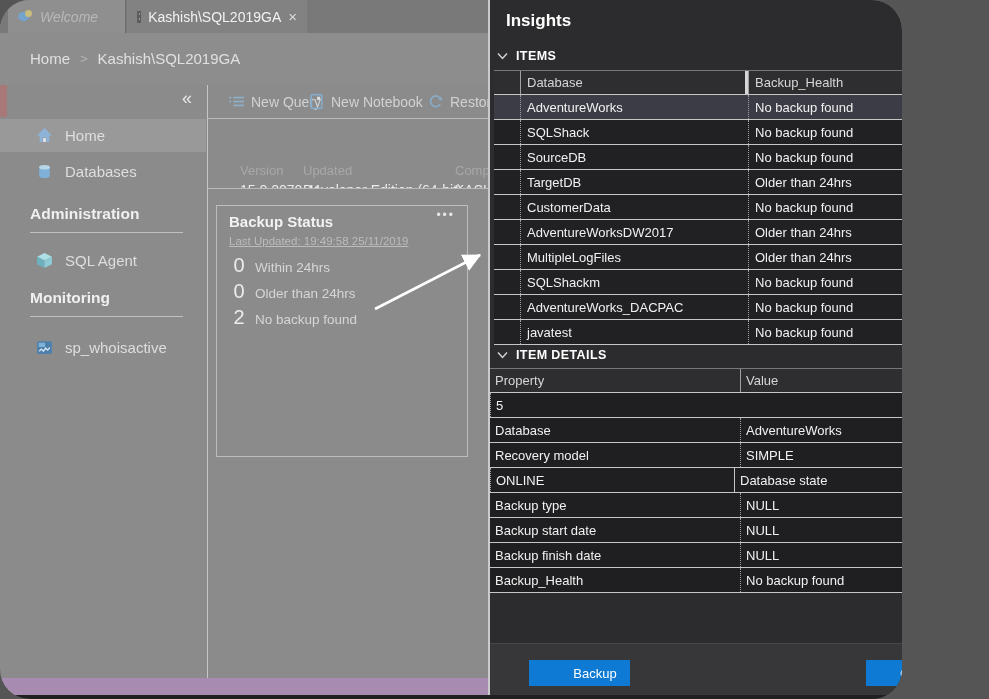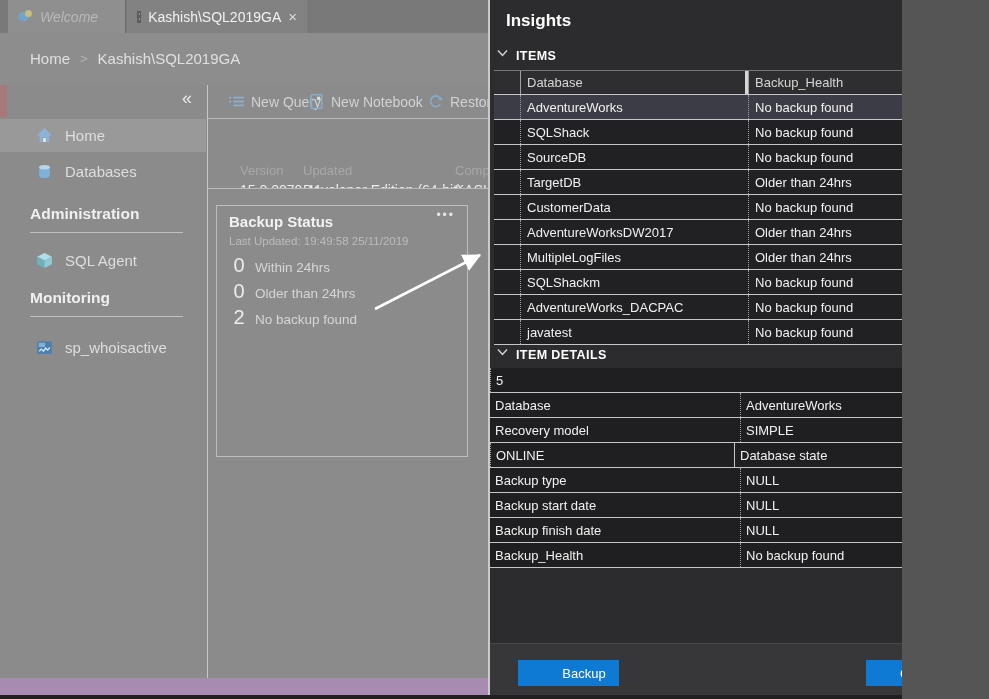--- a/index.html
+++ b/index.html
@@ -1,19 +1,19 @@
 <!DOCTYPE html>
 <html style="--accent: #0e7ad3; --statusbar: #a88bb0; --selected-row: #3c3c46;"><head>
 <meta charset="utf-8">
 <style>
   * { margin:0; padding:0; box-sizing:border-box; }
   html,body { background:#555; }
   .screen {
     position:relative; width:902px; height:699px; overflow:hidden;
-    font-family:"Liberation Sans", sans-serif; background:#8b8b8b;
+    font-family:"Liberation Sans", sans-serif; background:#8b8b8b;border-radius:30px;
   }
   
   .tabbar { position:absolute; left:0; top:0; width:989px; height:33px; background:#797979; }
   .tab { position:absolute; top:0; height:33px; display:flex; align-items:center; gap:7px; padding:0 10px; font-size:14px; }
   .tab-welcome { left:8px; width:118px; background:#8f8f8f; color:#b8b8b8; font-style:italic; border-right:1px solid #6e6e6e; }
   .tab-active { left:127px; width:180px; background:#828282; color:#f2f2f2; }
   .tab-close { margin-left:auto; color:#dcdcdc; font-size:15px; line-height:1; cursor:default; }
   .welcome-glyph { width:15px; height:13px; display:inline-block; position:relative; }
   .welcome-glyph i { position:absolute; border-radius:50%; }
   .welcome-glyph .b1 { left:0; top:2px; width:11px; height:9px; background:#74a3cc; }
@@ -41,32 +41,32 @@
   .tb-q { left:20px; } .tb-n { left:100px; } .tb-r { left:219px; }
   .props { position:absolute; left:208px; top:119px; width:281px; height:70px; border-bottom:1px solid #b9b9b9; overflow:hidden; }
   .prop { position:absolute; top:8px; }
   .prop .pl { font-size:13px; color:#a8a8a8; margin-bottom:4px;margin-top:36px; }
   .prop .pv { font-size:14px; color:#ececec; white-space:nowrap; }
   .prop-version { left:32px; } .prop-edition { left:95px; } .prop-computer { left:247px; }
   
   .card { position:absolute; left:216px; top:205px; width:252px; height:252px; border:1px solid #bdbdbd; }
   .card-title { position:absolute; left:12px; top:7px; font-size:15px; font-weight:bold; color:#f2f2f2; }
   .card-menu { position:absolute; right:12px; top:2px; color:#e6e6e6; font-size:12px; letter-spacing:2px; cursor:default; }
-  .card-updated { position:absolute; left:12px; top:29px; font-size:11.5px; color:#bcbcbc; }
+  .card-updated { position:absolute; left:12px; top:29px; font-size:11.5px; color:#bcbcbc;text-decoration:underline; }
   .stat-row { position:absolute; left:15px; display:flex; align-items:baseline; gap:9px; }
   .stat-row .num { font-size:20px; font-weight:300; color:#ececec; width:14px; text-align:center; }
   .stat-row .lbl { font-size:13.5px; color:#d6d6d6; }
   .st0 { top:48px; } .st1 { top:74px; } .st2 { top:100px; }
   
   .statusbar { position:absolute; left:0; top:678px; width:490px; height:17px; background:var(--statusbar,#a88bb0); }
   .bottomstrip { position:absolute; left:0; top:695px; width:989px; height:4px; background:#202020; }
   
   .insights { position:absolute; left:488px; top:0; width:499px; height:699px; background:#2c2c2e; border-left:2px solid #cacaca; }
   .panel-title { position:absolute; left:16px; top:11px; font-size:17px; font-weight:600; color:#ffffff; }
-  .sec-hdr { position:absolute; display:flex; gap:8px; color:#ffffff; font-size:12.5px; font-weight:bold; letter-spacing:0.4px; }
+  .sec-hdr { position:absolute; display:flex; align-items:center; gap:8px; color:#ffffff; font-size:12.5px; font-weight:bold; letter-spacing:0.4px; }
   .sec-items { left:7px; top:49px; } .sec-details { left:7px; top:348px; }
   .chev { width:11px; height:8px; }
   .items-grid { position:absolute; left:4px; top:70px; width:484px; }
   .details-grid { position:absolute; left:0px; top:368px; width:495px; }
   .g-row { display:flex; height:25px; border-bottom:1px solid #c6c6c6; background:#212124; align-items:stretch; font-size:13px; color:#f1f1f1; }
   .g-row.header { background:#2e2e31; border-top:1px solid #77777a; color:#d6d6d6; }
   .g-row.selected { background:var(--selected-row,#3c3c46); }
   .cell { display:flex; align-items:center; padding-left:6px; overflow:hidden; white-space:nowrap; }
   .c-gutter { width:26px; padding:0; }
   .c-db  { width:228px; border-left:1px dotted #a0a0a0; }
@@ -74,21 +74,21 @@
   .g-row.header .c-db, .g-row.header .c-health { border-left:1px solid #a0a0a0; border-right-style:solid; }
   .c-prop { width:250px; padding-left:5px; }
   .c-val  { flex:1; border-left:1px dotted #a0a0a0; border-right:1px solid #c6c6c6; padding-left:5px; }
   .details-grid .g-row { background:#1f1f21; }
   .details-grid .g-row.header { background:#2e2e31; }
   .details-grid .g-row.header .c-val { border-left:1px solid #a0a0a0; }
   .items-scrollbar { position:absolute; right:0; top:70px; width:11px; height:276px; background:#28282a; }
   .items-scrollbar .thumb { position:absolute; left:1px; right:1px; top:26px; height:154px; background:#535355; }
   .panel-footer { position:absolute; left:0; top:643px; width:499px; height:52px; background:#37373a; border-top:1px solid #46464a; }
   .btn { position:absolute; top:16px; width:101px; height:26px; background:var(--accent,#0e7ad3); color:#fff; font-size:13px; display:flex; align-items:center; justify-content:center; cursor:default; }
-  .btn-backup { left:28px;padding-left:31px; } .btn-close { right:22px; }
+  .btn-backup { left:39px;padding-left:31px; } .btn-close { right:22px; }
   
   .arrow-annot { position:absolute; left:0; top:0; pointer-events:none; z-index:60; }
 </style>
 </head>
 <body>
 
 <div class="screen">
 
   <div class="tabbar">
     <div class="tab tab-welcome">
@@ -294,20 +294,24 @@
     </div>
 
     <div class="sec-hdr sec-details">
       <svg class="chev" viewBox="0 0 11 8">
         <polyline points="1,1.5 5.5,6.5 10,1.5" fill="none" stroke="#d4d4d4" stroke-width="1.4"></polyline>
       </svg>
       <span>ITEM DETAILS</span>
     </div>
 
     <div class="details-grid">
+      <div class="g-row header">
+        <div class="cell c-prop">Property</div>
+        <div class="cell c-val">Value</div>
+      </div>
       <div>
           <div class="g-row">
             <div class="cell c-val">5</div>
           </div>
           <div class="g-row">
             <div class="cell c-prop">Database</div>
             <div class="cell c-val">AdventureWorks</div>
           </div>
           <div class="g-row">
             <div class="cell c-prop">Recovery model</div>

